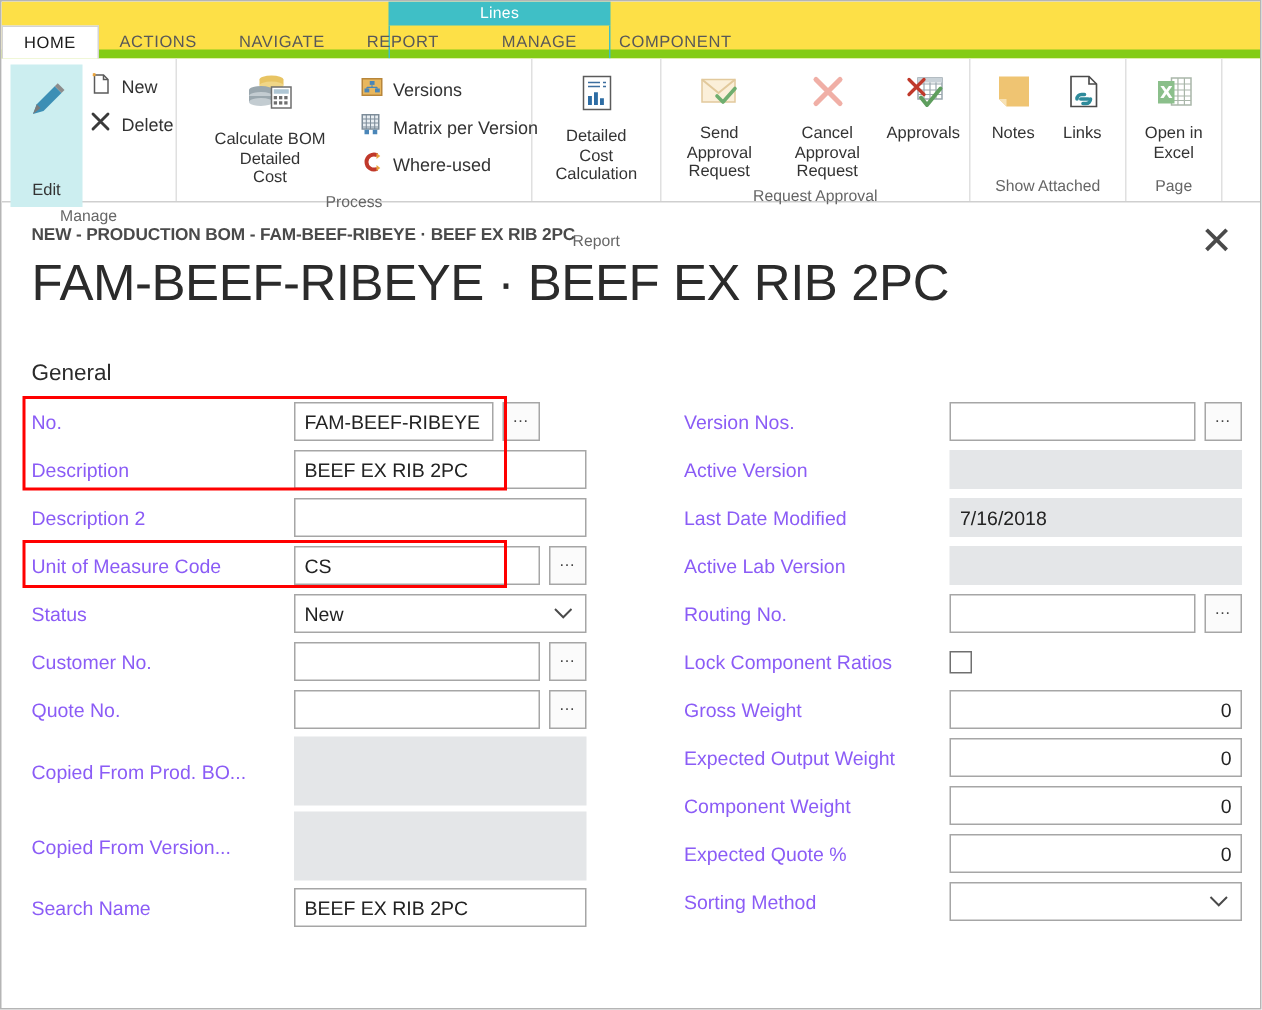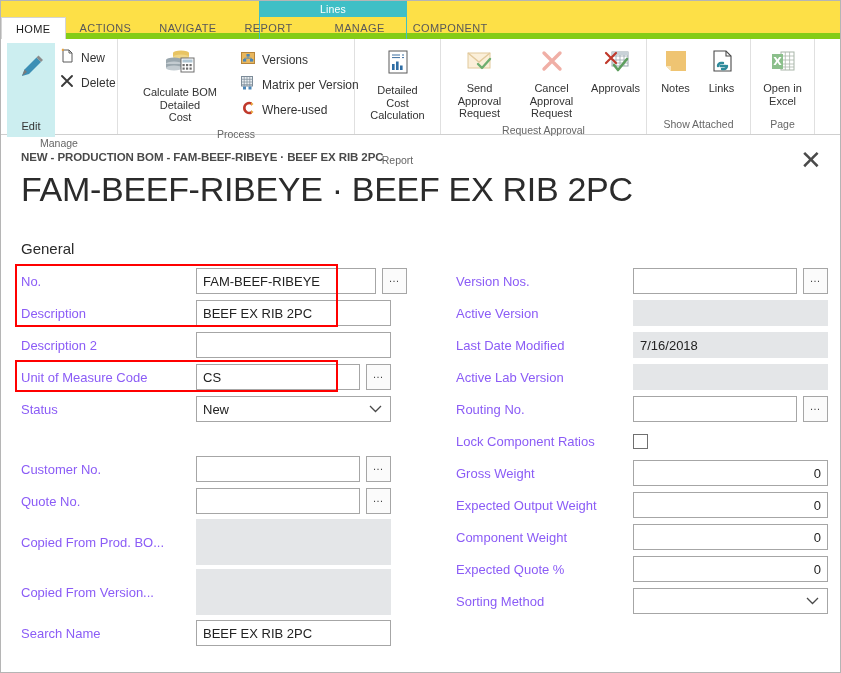--- a/index.html
+++ b/index.html
@@ -478,21 +478,21 @@
     <div class="bigtitle">FAM-BEEF-RIBEYE · BEEF EX RIB 2PC</div>
     <div class="sectitle">General</div>
 
     <div class="cols">
 
       <div class="col col-left">
 
         <div class="row" style="height:32px;">
           <span class="lab">No.</span>
           <span class="ctrl">
-            <span class="inp" style="width:180px;">FAM-BEEF-RIBEYE</span>
+            <span class="inp" style="width:133px;">FAM-BEEF-RIBEYE</span>
             <span class="lookup">…</span>
           </span>
         </div>
 
         <div class="row" style="height:32px;">
           <span class="lab">Description</span>
           <span class="ctrl">
             <span class="inp" style="width:195px;">BEEF EX RIB 2PC</span>
           </span>
         </div>
@@ -519,21 +519,21 @@
               <span>New</span>
               <span class="chev">
                 <svg width="13" height="9" viewBox="0 0 13 9">
                     <path d="M1 1.5 L6.5 7 L12 1.5" fill="none" stroke="#4A4A4A" stroke-width="1.3"></path>
                   </svg>
               </span>
             </span>
           </span>
         </div>
 
-        <div class="row" style="height:32px;margin-top:28px;">
+        <div class="row" style="height:32px;">
           <span class="lab">Customer No.</span>
           <span class="ctrl">
             <span class="inp" style="width:164px;"></span>
             <span class="lookup">…</span>
           </span>
         </div>
 
         <div class="row" style="height:32px;">
           <span class="lab">Quote No.</span>
           <span class="ctrl">

